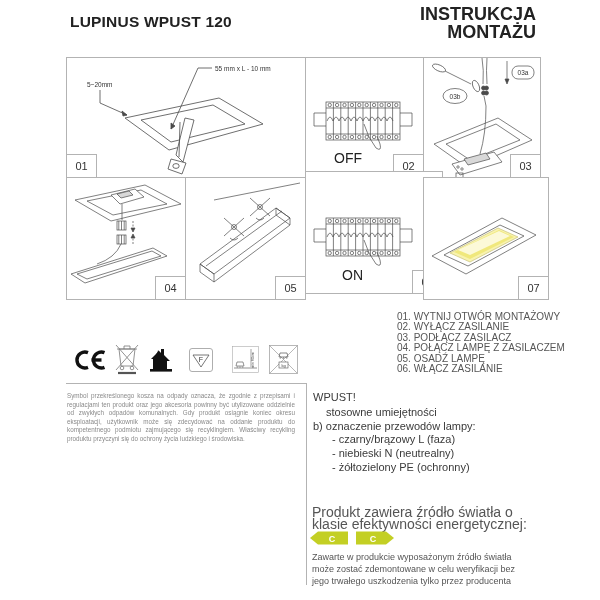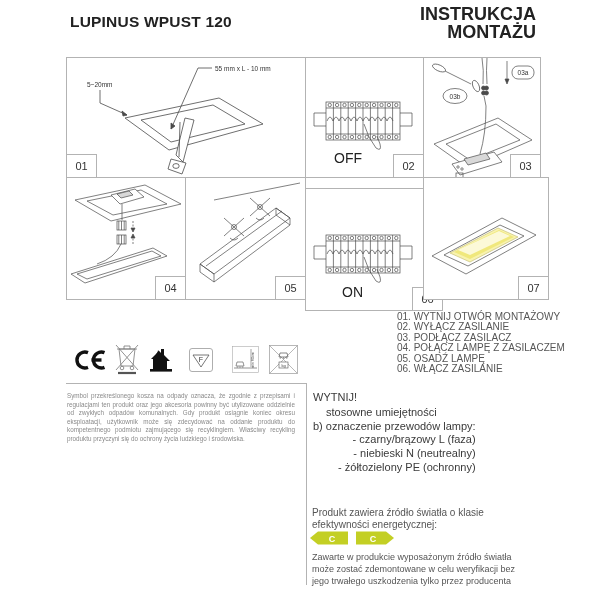--- a/index.html
+++ b/index.html
@@ -10,21 +10,21 @@
   .product-title{position:absolute;left:70px;top:13px;font-size:15.5px;font-weight:bold;letter-spacing:.2px;}
   .doc-title{position:absolute;right:64px;top:5px;font-size:18px;font-weight:bold;text-align:right;line-height:18px;}
 
   
   .panel{position:absolute;border:1px solid #b3b3b3;box-sizing:border-box;background:#fff;}
   .p01{left:66px;top:57px;width:240px;height:121px;}
   .p02{left:305px;top:57px;width:119px;height:121px;}
   .p03{left:423px;top:57px;width:118px;height:121px;}
   .p04{left:66px;top:177px;width:120px;height:123px;}
   .p05{left:185px;top:177px;width:121px;height:123px;}
-  .p06{left:305px;top:188px;width:138px;height:123px;}
+  .p06{left:305px;top:171px;width:138px;height:123px;}
   .p07{left:423px;top:177px;width:126px;height:123px;}
   .panel svg{position:absolute;left:0;top:0;}
   .num{position:absolute;bottom:0;width:30px;height:23px;display:flex;align-items:center;justify-content:center;
        font-size:11px;color:#333;background:#fff;box-sizing:border-box;}
   .num.left{left:0;border-top:1px solid #b3b3b3;border-right:1px solid #b3b3b3;}
   .num.right{right:0;border-top:1px solid #b3b3b3;border-left:1px solid #b3b3b3;}
 
   
   .steps{position:absolute;left:397px;top:312px;font-size:10px;line-height:10.4px;color:#555;}
 
@@ -37,24 +37,24 @@
   .vrule{position:absolute;left:306px;top:383px;width:1px;height:202px;background:#b3b3b3;}
 
   
   .recycling{position:absolute;left:67px;top:392px;width:228px;font-size:6.3px;line-height:8.6px;
              color:#8a8a8a;text-align:justify;}
 
   
   .warning{position:absolute;left:313px;top:391px;font-size:11px;color:#3a3a3a;line-height:13.8px;}
   .warning .t{margin-bottom:1px;}
   .ind1{padding-left:13px;}
-  .ind2{padding-left:19px;text-align:right;}
-
-  
-  .energy-intro{position:absolute;left:312px;top:507px;width:230px;font-size:10px;line-height:11.5px;color:#555;}
+  .ind2{padding-left:19px;}
+
+  
+  .energy-intro{position:absolute;left:312px;top:507px;width:230px;font-size:14px;line-height:11.5px;color:#555;}
   .energy-arrows{position:absolute;left:310px;top:531px;}
   .energy-note{position:absolute;left:312px;top:551px;width:252px;font-size:9px;line-height:12px;color:#555;}
 
   svg text{font-family:"Liberation Sans", sans-serif;}
 </style>
 </head>
 <body>
 
 <div class="page">
 
@@ -370,21 +370,21 @@
       </svg>
     </span>
   </div>
 
   <div class="hrule"></div>
   <div class="vrule"></div>
 
   <div class="recycling">Symbol przekreślonego kosza na odpady oznacza, że zgodnie z przepisami i regulacjami ten produkt oraz jego akcesoria powinny być utylizowane oddzielnie od zwykłych odpadów komunalnych. Gdy produkt osiągnie koniec okresu eksploatacji, użytkownik może się zdecydować na oddanie produktu do kompetentnego podmiotu zajmującego się recyklingiem. Właściwy recykling produktu przyczyni się do ochrony życia ludzkiego i środowiska.</div>
 
   <div class="warning">
-    <div class="t">WYTNIJ!</div>
+    <div class="t">WPUST!</div>
     <div class="ind1">stosowne umiejętności</div>
     <div>b) oznaczenie przewodów lampy:</div>
     <div class="ind2">- czarny/brązowy L (faza)</div>
     <div class="ind2">- niebieski N (neutrealny)</div>
     <div class="ind2">- żółtozielony PE (ochronny)</div>
   </div>
 
   <div class="energy-intro">Produkt zawiera źródło światła o klasie efektywności energetycznej:</div>
   <div class="energy-arrows">
     <svg width="90" height="14" viewBox="0 0 90 14">

